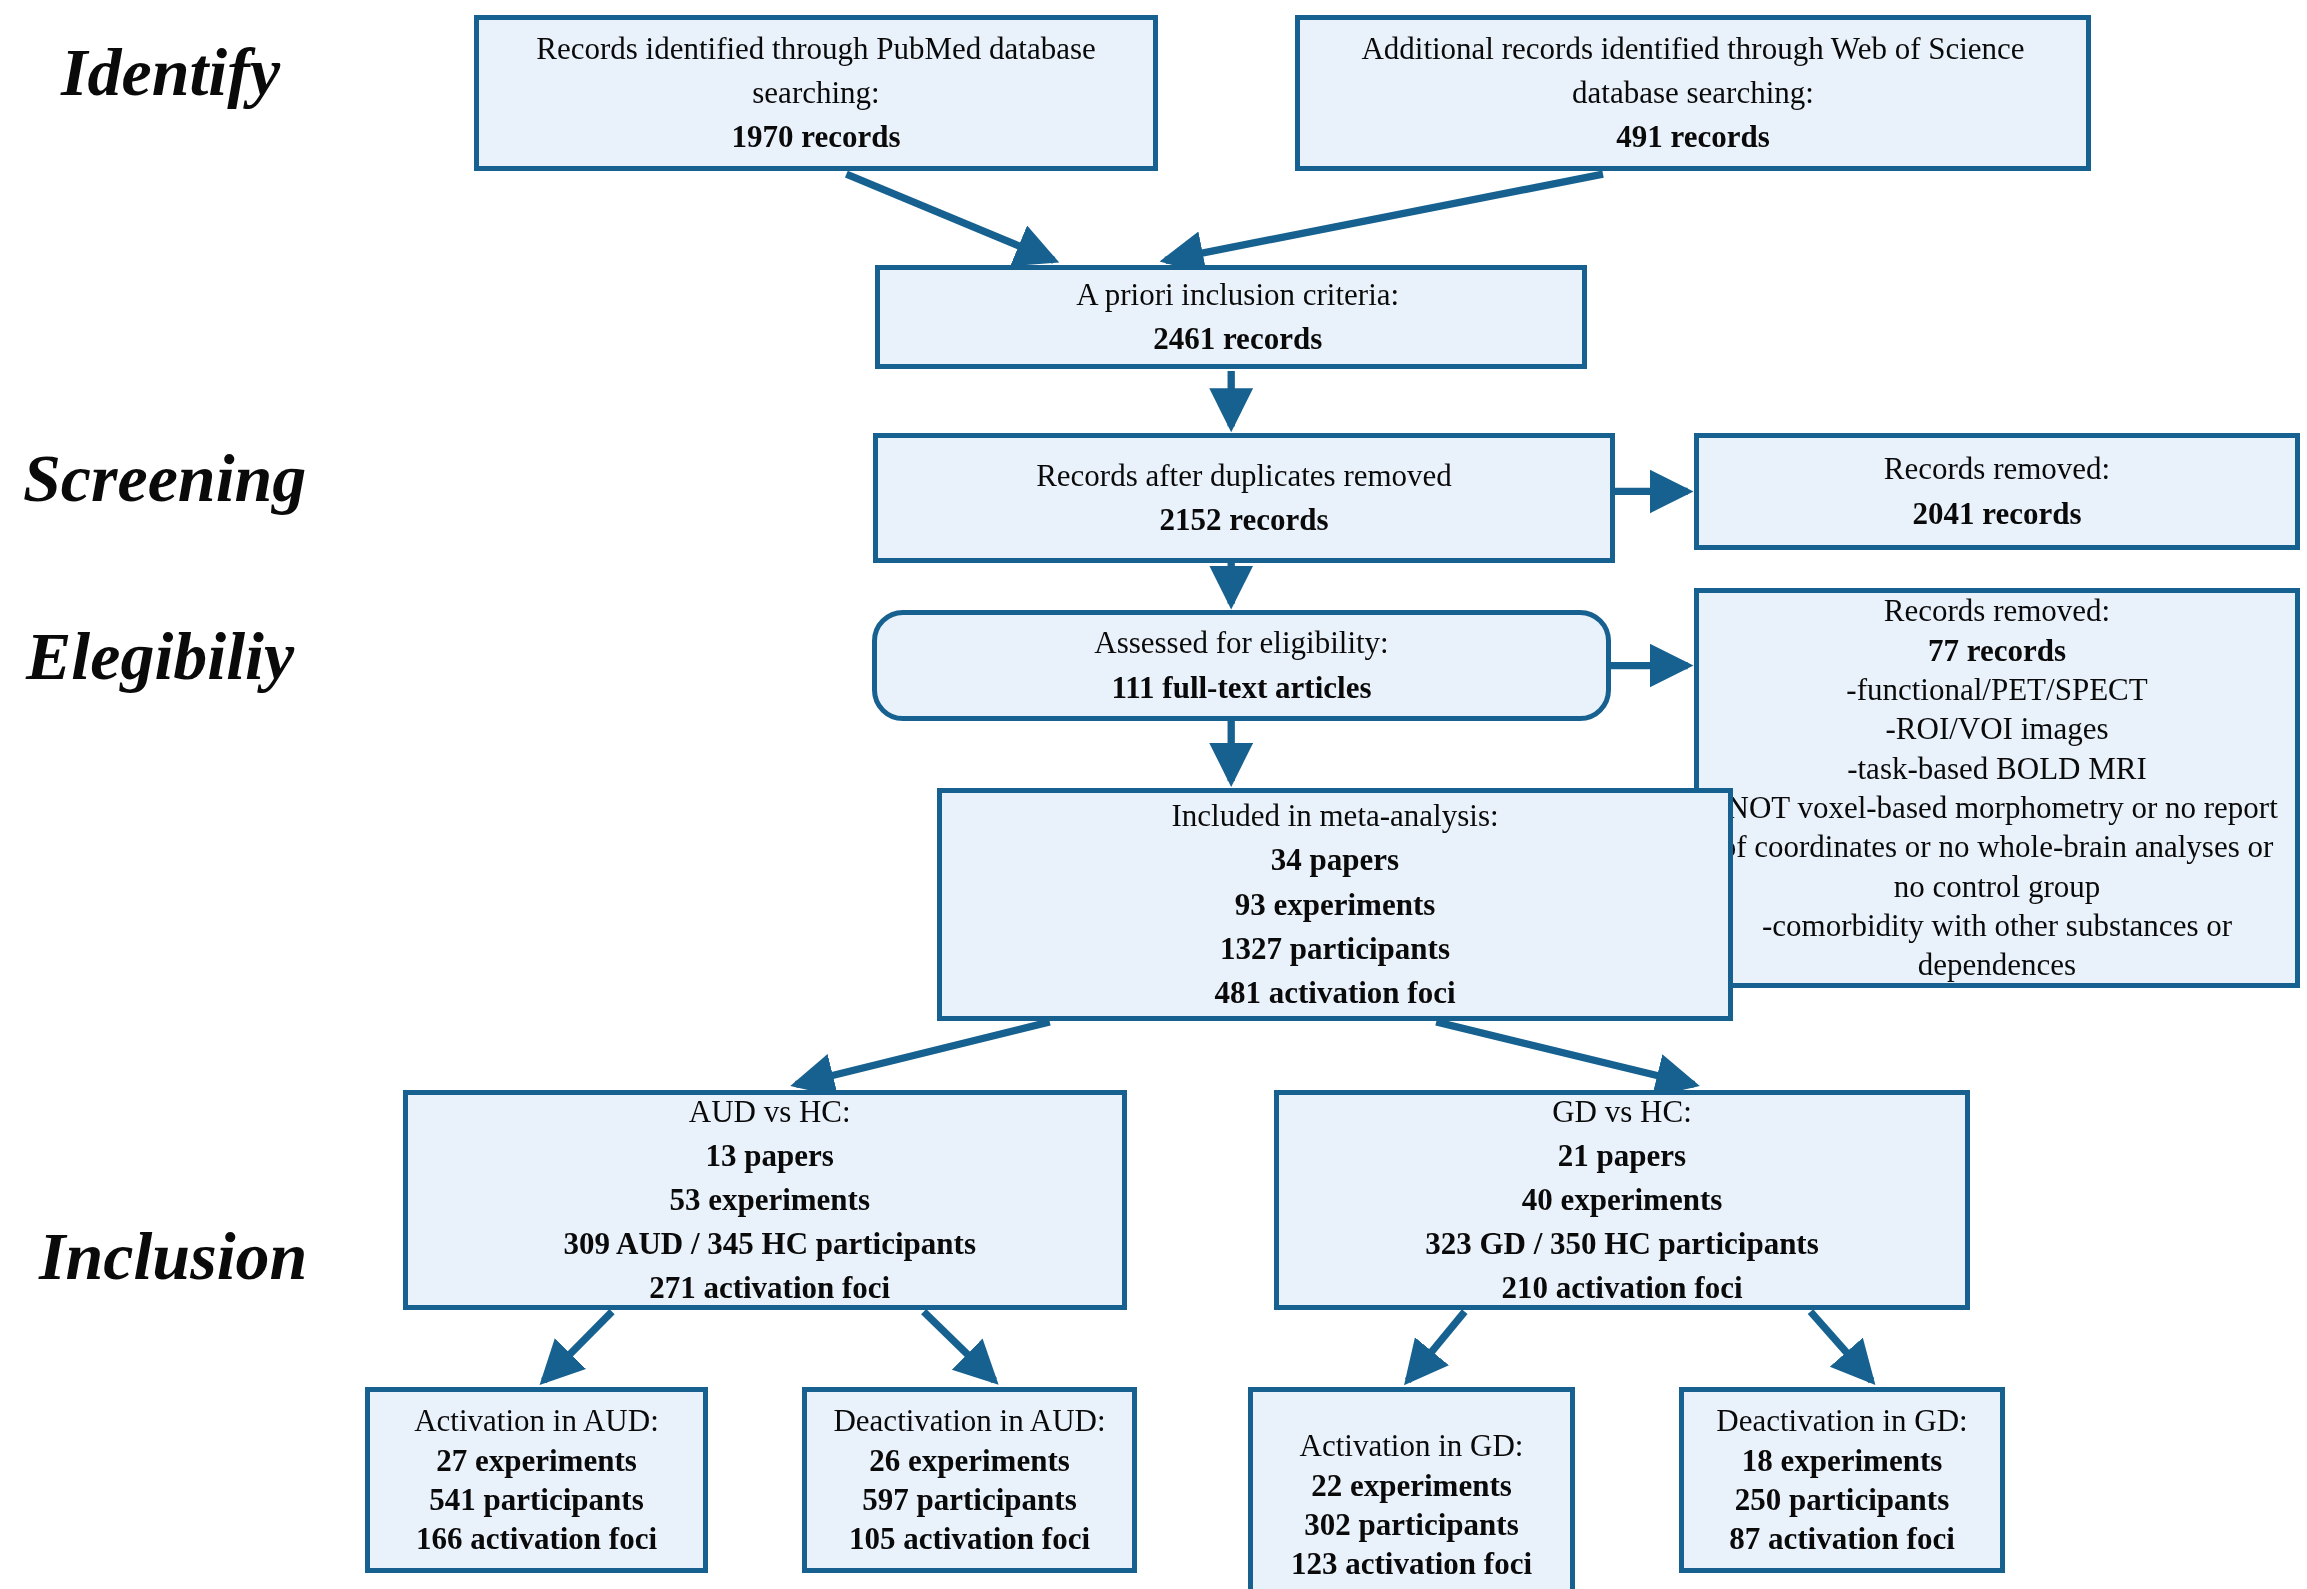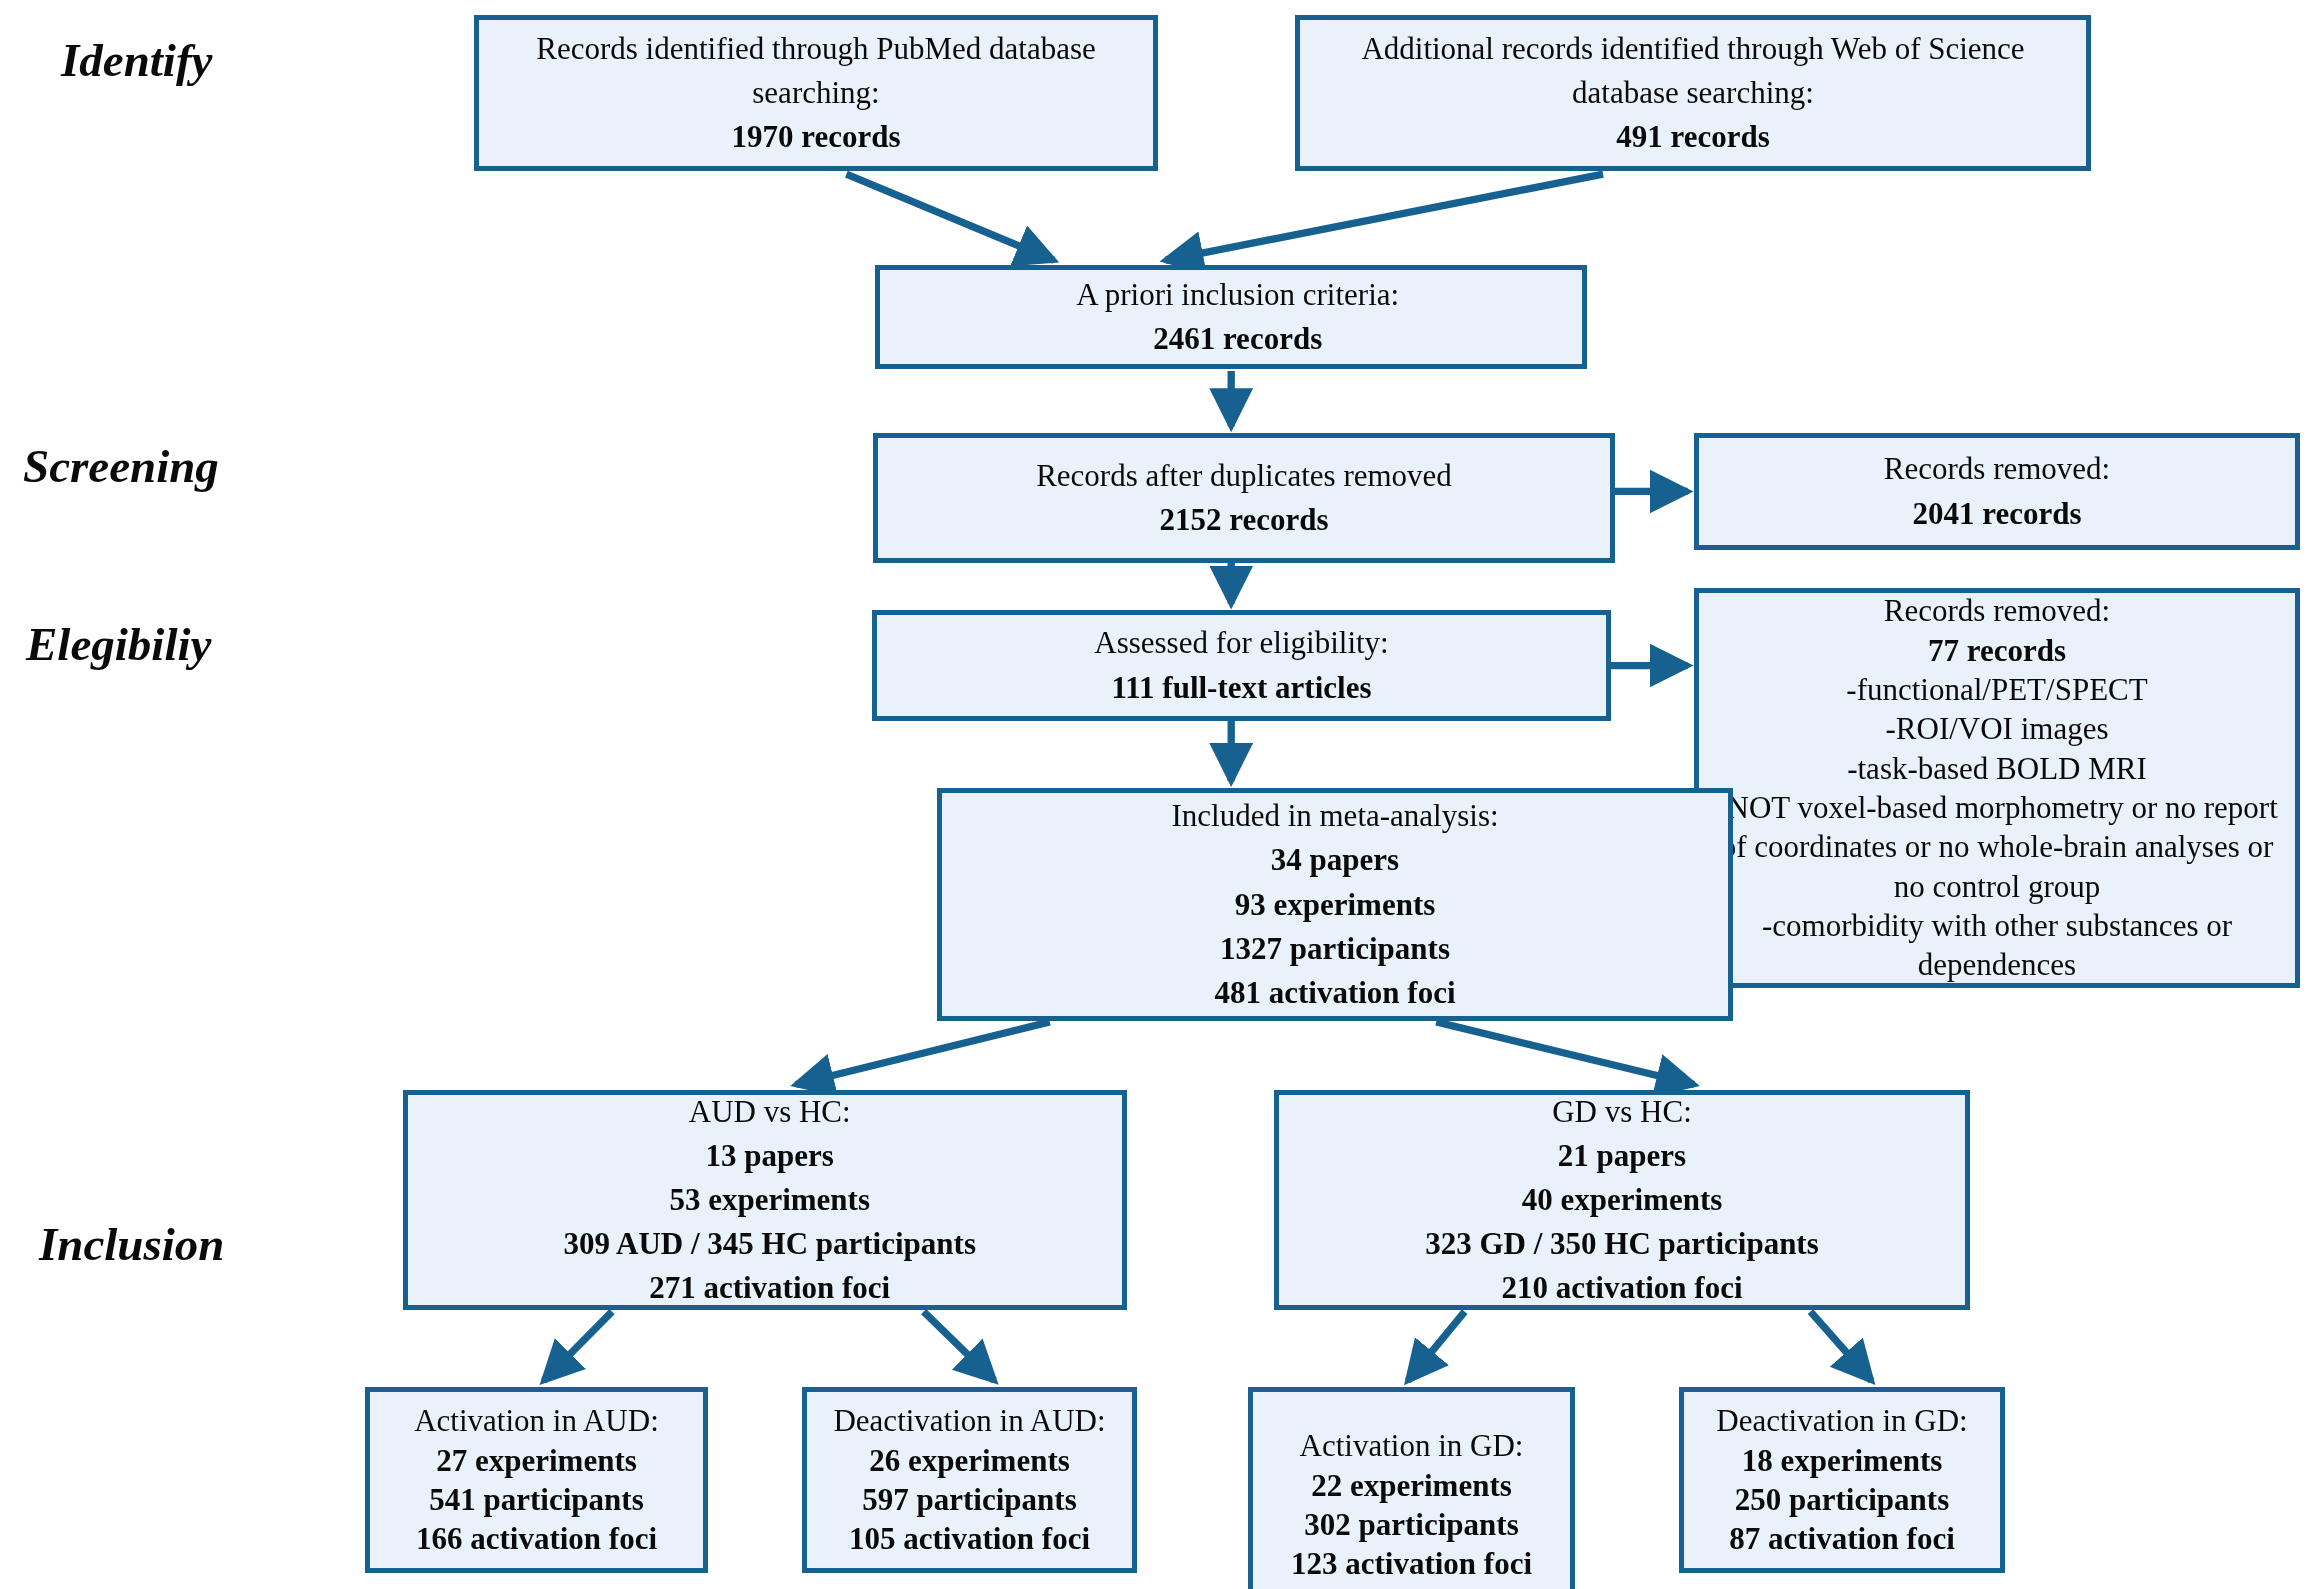--- a/index.html
+++ b/index.html
@@ -22,21 +22,21 @@
     position: absolute;
     left: 0; top: 0;
     width: 2307px; height: 1589px;
     z-index: 1;
   }
   svg.wires line { stroke: var(--line); stroke-width: 9; }
   svg.wires .ah { fill: var(--line); }
   .stage-label {
     position: absolute;
     z-index: 2;
-    font-size: 47px;
+    font-size: 68px;
     font-weight: bold;
     font-style: italic;
     white-space: nowrap;
   }
   .box {
     position: absolute;
     z-index: 2;
     box-sizing: border-box;
     border: 5.7px solid var(--line);
     background: var(--fill);
@@ -102,21 +102,21 @@
   <div class="box" style="left:873px; top:433px; width:742px; height:130px;">
     <div class="line">Records after duplicates removed</div>
     <div class="line bold">2152 records</div>
   </div>
 
   <div class="box" style="left:1694px; top:433px; width:606px; height:117px;">
     <div class="line">Records removed:</div>
     <div class="line bold">2041 records</div>
   </div>
 
-  <div class="box" style="left:872px; top:610px; width:739px; height:111px;">
+  <div class="box" style="left:872px; top:610px; width:739px; height:111px;border-radius:31px;">
     <div class="line">Assessed for eligibility:</div>
     <div class="line bold">111 full-text articles</div>
   </div>
 
   <div class="box tight" style="left:1694px; top:588px; width:606px; height:400px;">
     <div class="line">Records removed:</div>
     <div class="line bold">77 records</div>
     <div class="line">-functional/PET/SPECT</div>
     <div class="line">-ROI/VOI images</div>
     <div class="line">-task-based BOLD MRI</div>

